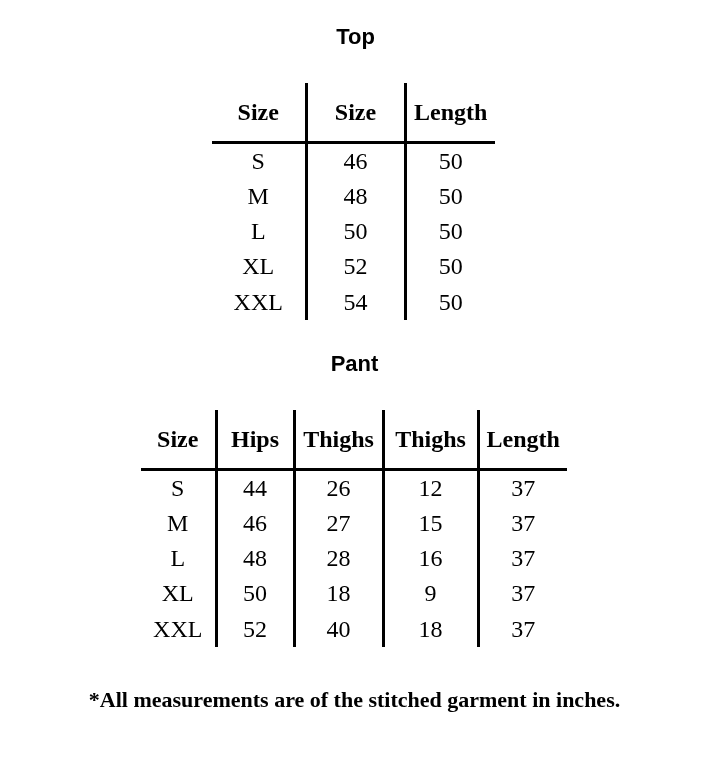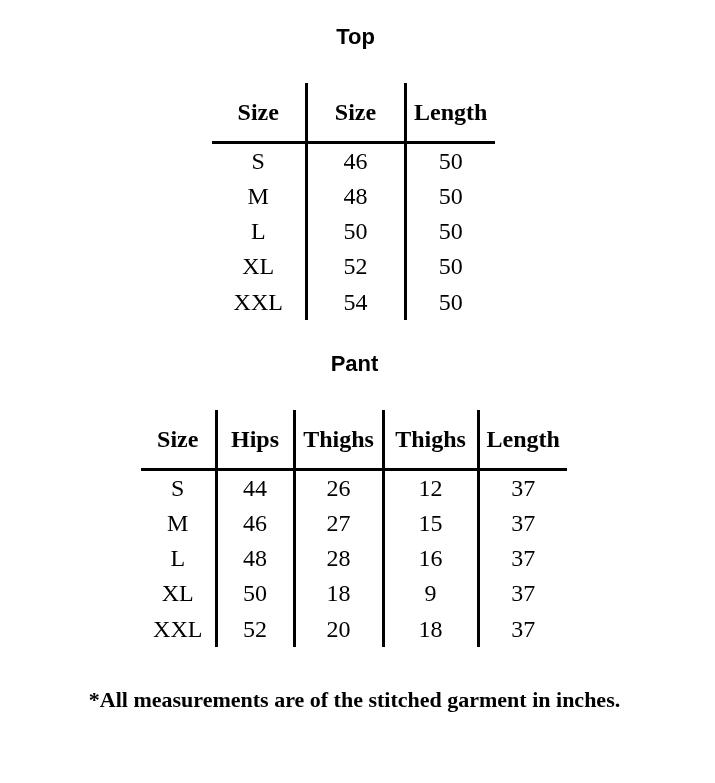--- a/index.html
+++ b/index.html
@@ -174,20 +174,20 @@
     <tr>
       <td>XL</td>
       <td class="vl">50</td>
       <td class="vl">18</td>
       <td class="vl">9</td>
       <td class="vl">37</td>
     </tr>
     <tr>
       <td>XXL</td>
       <td class="vl">52</td>
-      <td class="vl">20</td>
+      <td class="vl">40</td>
       <td class="vl">18</td>
       <td class="vl">37</td>
     </tr>
   </tbody>
 </table>
 
 <div class="note">*All measurements are of the stitched garment in inches.</div>
 
 </body></html>

